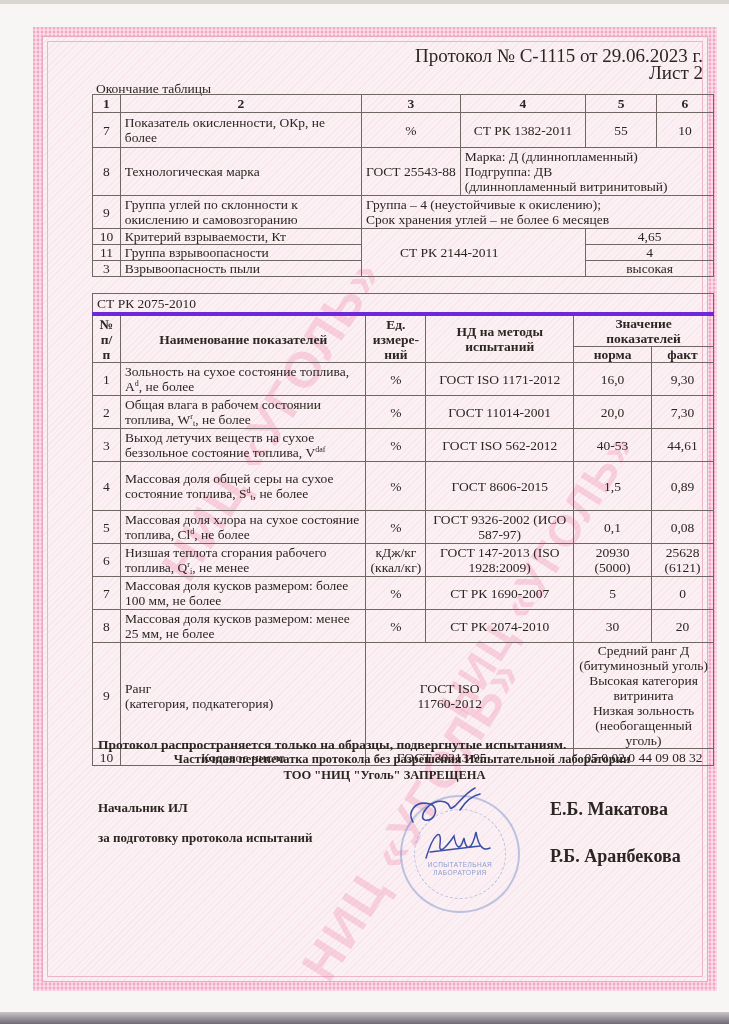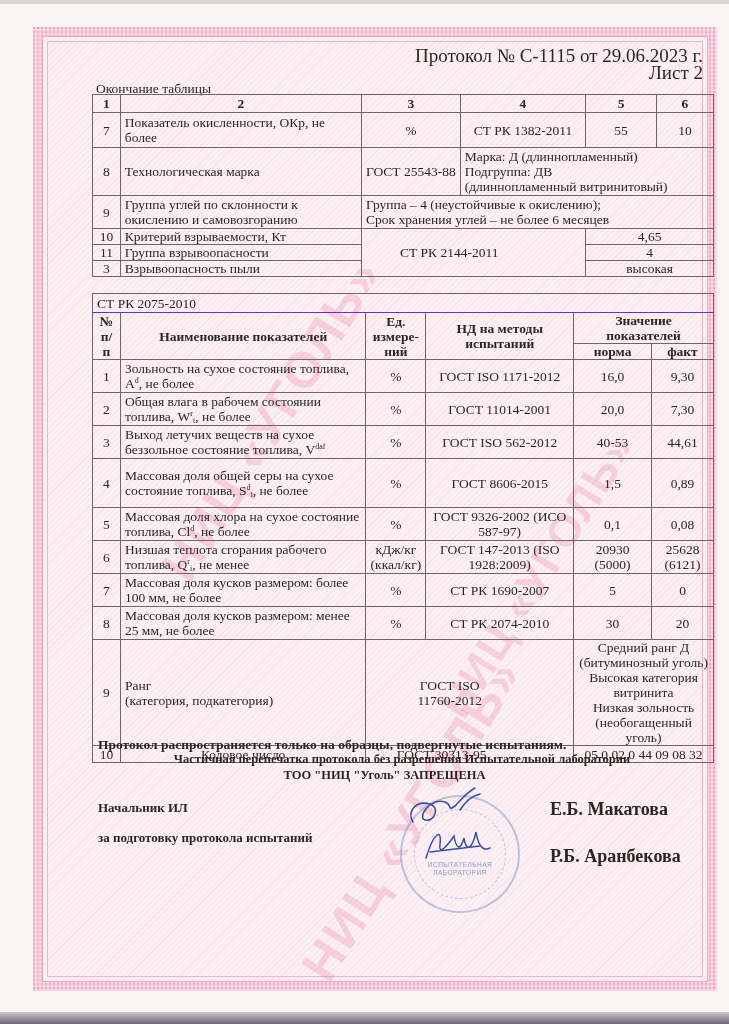--- a/index.html
+++ b/index.html
@@ -43,21 +43,21 @@
   .caption { position: absolute; left: 96px; top: 81px; font-size: 13.5px; }
 
   table { border-collapse: collapse; position: absolute; font-size: 13.5px; }
   td, th { border: 1px solid #6e6764; padding: 0 4px; vertical-align: middle; line-height: 15px; }
   th { font-weight: bold; }
   .c { text-align: center; }
   .l { text-align: left; }
 
   #t1 { left: 92px; top: 94px; width: 622px; }
   #t2 { left: 92px; top: 293px; width: 622px; }
-  .t2-title td { border-bottom: 1px solid #6d28d9; text-align: left; height: 18px; }
+  .t2-title td { border-bottom: 4px solid #6d28d9; text-align: left; height: 18px; }
   sup { font-size: 8px; vertical-align: 5px; line-height: 0; }
   sub { font-size: 8px; vertical-align: -2px; line-height: 0; }
 
   .notice { position: absolute; font-weight: bold; font-size: 13.5px; }
   .n1 { left: 98px; top: 737px; }
   .n2 { left: 0; width: 729px; top: 752px; text-align: center; font-size: 12.5px; padding-left: 75px; box-sizing: border-box; }
   .n3 { left: 0; width: 729px; top: 768px; text-align: center; font-size: 12.5px; padding-left: 40px; box-sizing: border-box; }
 
   .sig-role { position: absolute; left: 98px; font-weight: bold; font-size: 13px; line-height: 17px; }
   .sig-name { position: absolute; left: 550px; font-weight: bold; font-size: 18px; }

